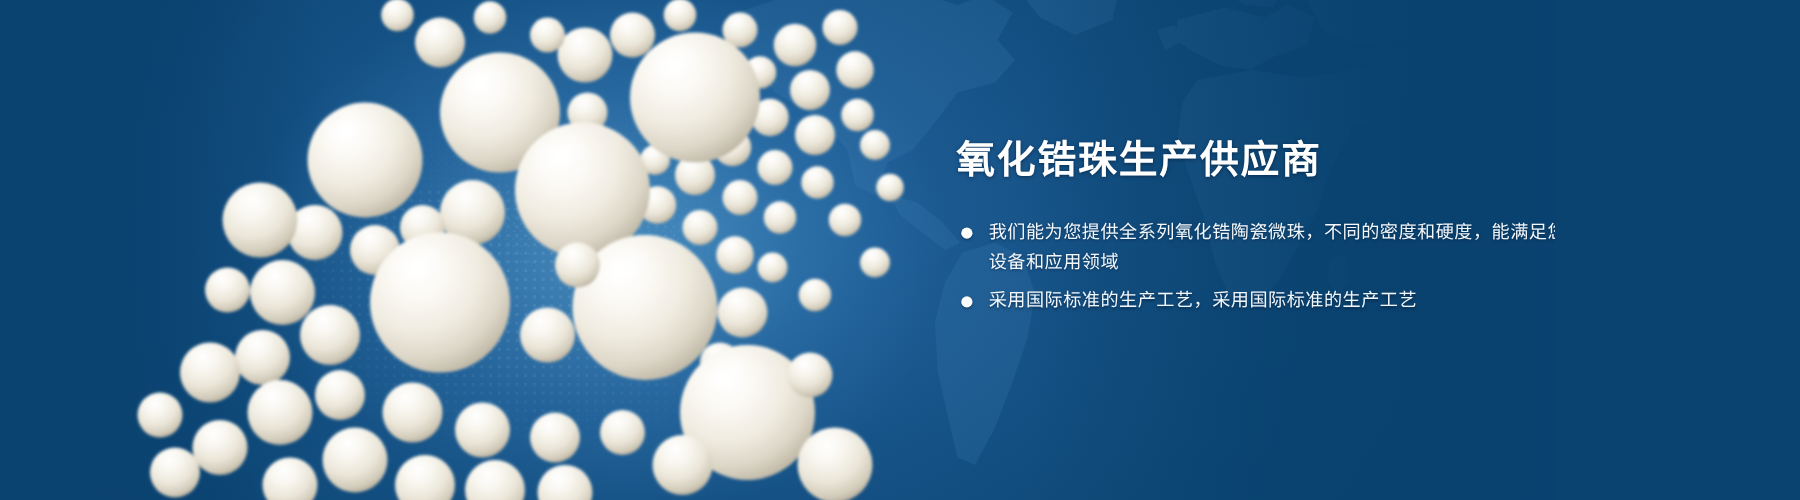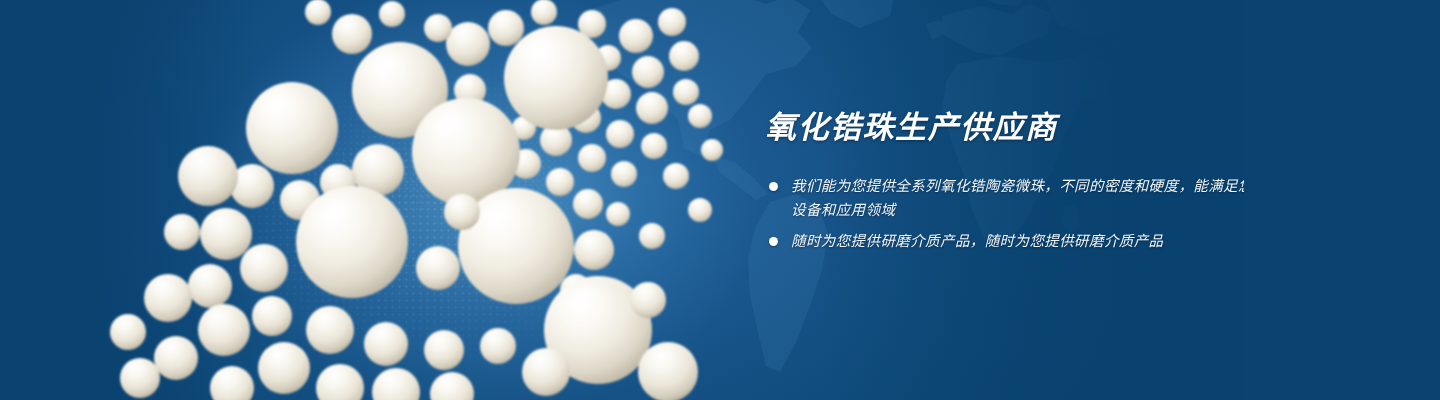--- a/index.html
+++ b/index.html
@@ -11,21 +11,20 @@
   * { box-sizing: border-box; }
 
   #banner {
     position: relative;
     width: 1244px;
     height: 400px;
     overflow: hidden;
     font-family: "Liberation Sans", "DejaVu Sans", sans-serif;
     background: #0a4270;
     user-select: none;
-    font-style: italic;
   }
 
   
   .bg-base {
     position: absolute;
     inset: 0;
     background:
       radial-gradient(ellipse 760px 520px at 44% 46%,
         #2a6fa8 0%, #1d5c94 22%, #145083 44%, #0d4877 66%, #0a4270 85%, #09406d 100%);
   }
@@ -355,18 +354,18 @@
   <div class="copy">
     <h1 class="headline">氧化锆珠生产供应商</h1>
 
     <ul class="bullets">
       <li class="bullet">
         <span class="dot"></span>
         <span>我们能为您提供全系列氧化锆陶瓷微珠，不同的密度和硬度，能满足您各类研磨设备和应用领域</span>
       </li>
       <li class="bullet">
         <span class="dot"></span>
-        <span>随时为您提供研磨介质产品，随时为您提供研磨介质产品</span>
+        <span>采用国际标准的生产工艺，采用国际标准的生产工艺</span>
       </li>
     </ul>
   </div>
 
 </div>
 
 </body></html>

